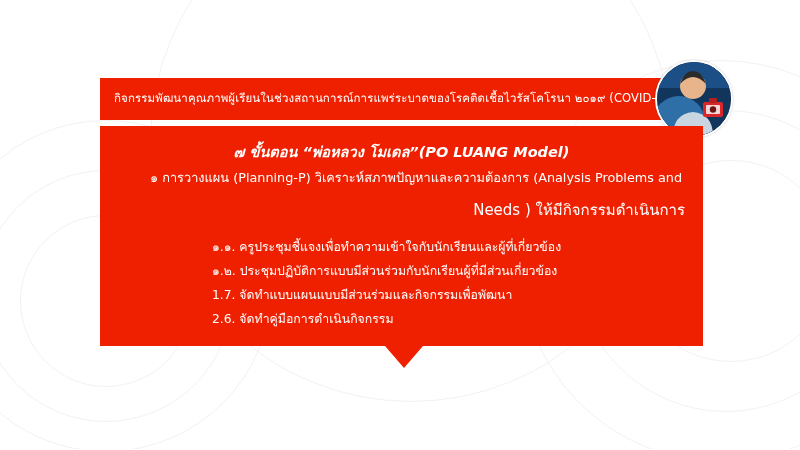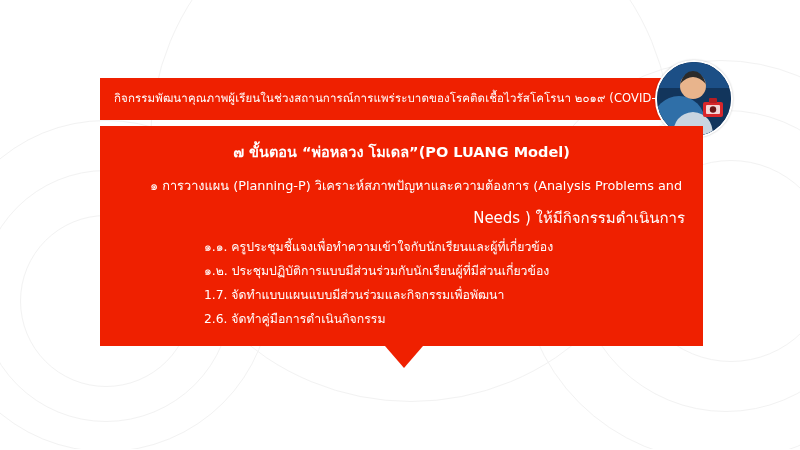--- a/index.html
+++ b/index.html
@@ -97,35 +97,36 @@
   }
 
   .line {
     color: #ffffff;
     line-height: 1.45;
   }
   .model-title {
     text-align: center;
     font-size: 14.5px;
     font-weight: bold;
-    margin: 4px 0 14px 0;
+    margin: 4px 0 6px 0;
+    font-style: italic;
   }
   .step-heading {
     font-size: 12.8px;
     margin: 0 0 12px 0;
     padding-left: 32px;
     text-indent: 0;
   }
   .step-heading-cont {
     font-size: 15px;
     margin: 0 0 6px 0;
     text-align: right;
   }
   .sub-list {
-    margin: 8px;
+    margin: 16px;
     padding: 0;
     list-style: none;
   }
   .sub-list li {
     font-size: 12.3px;
     padding-left: 78px;
     margin-bottom: 5px;
   }
 
   

